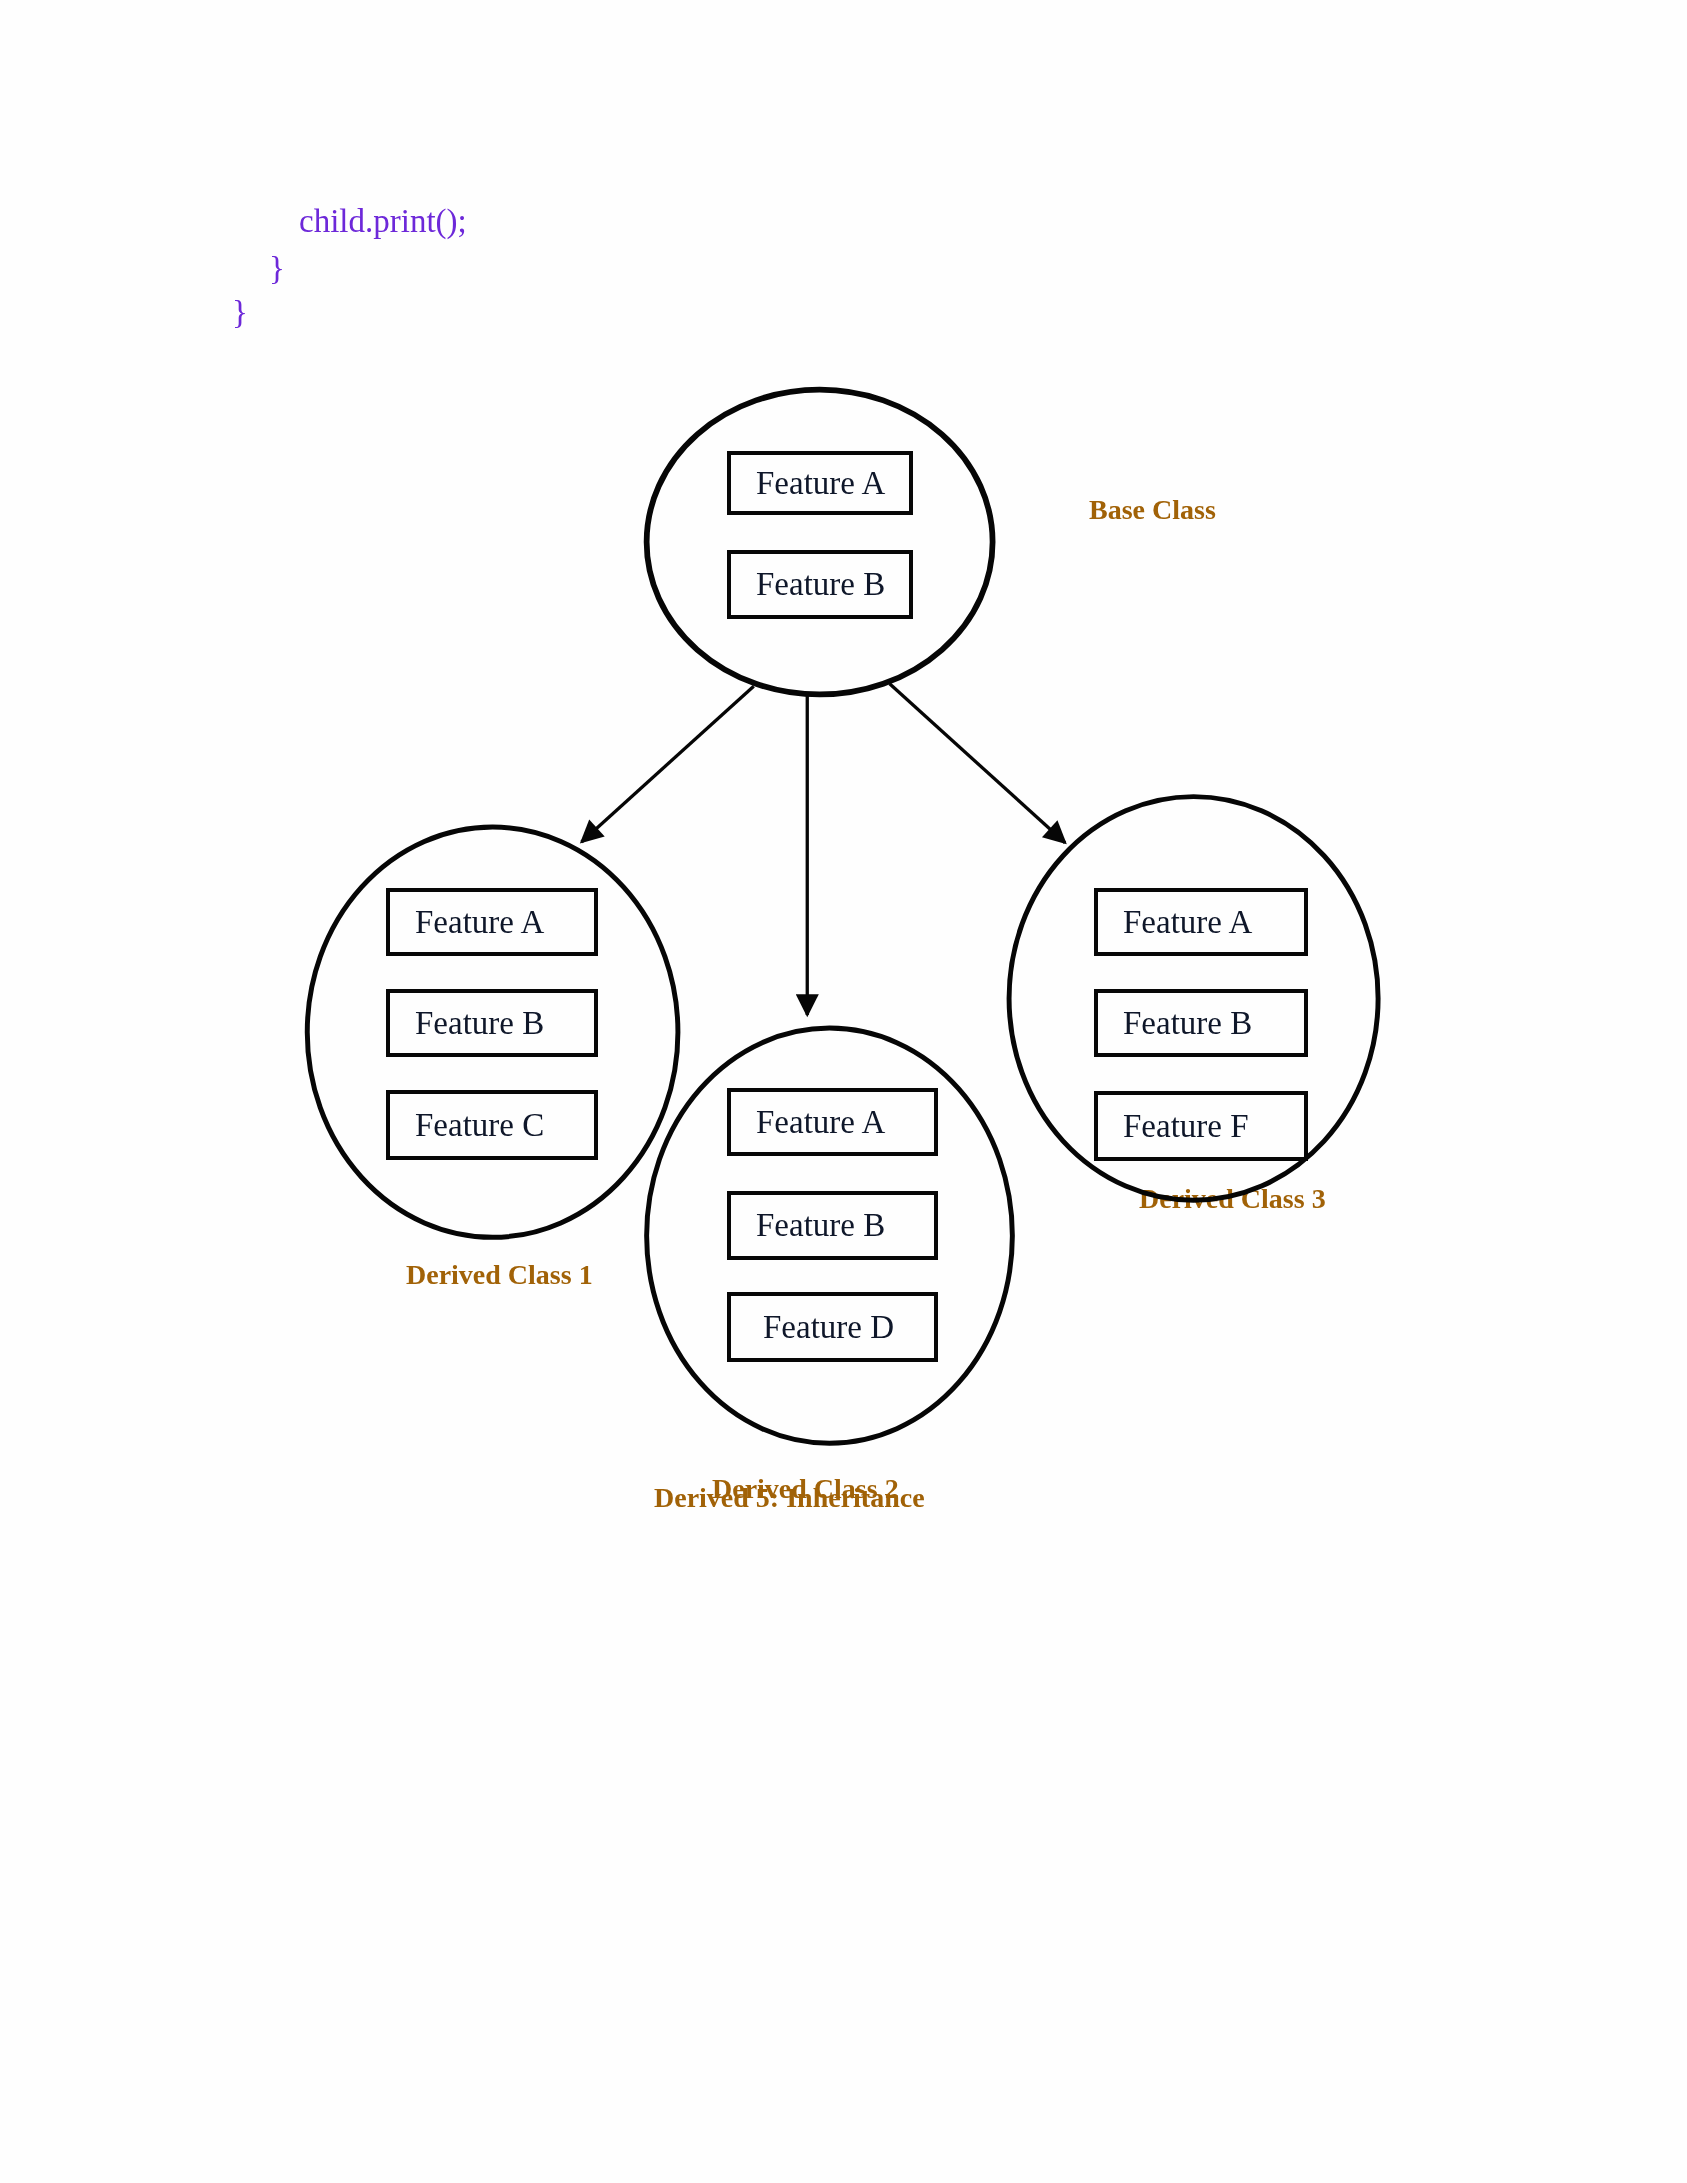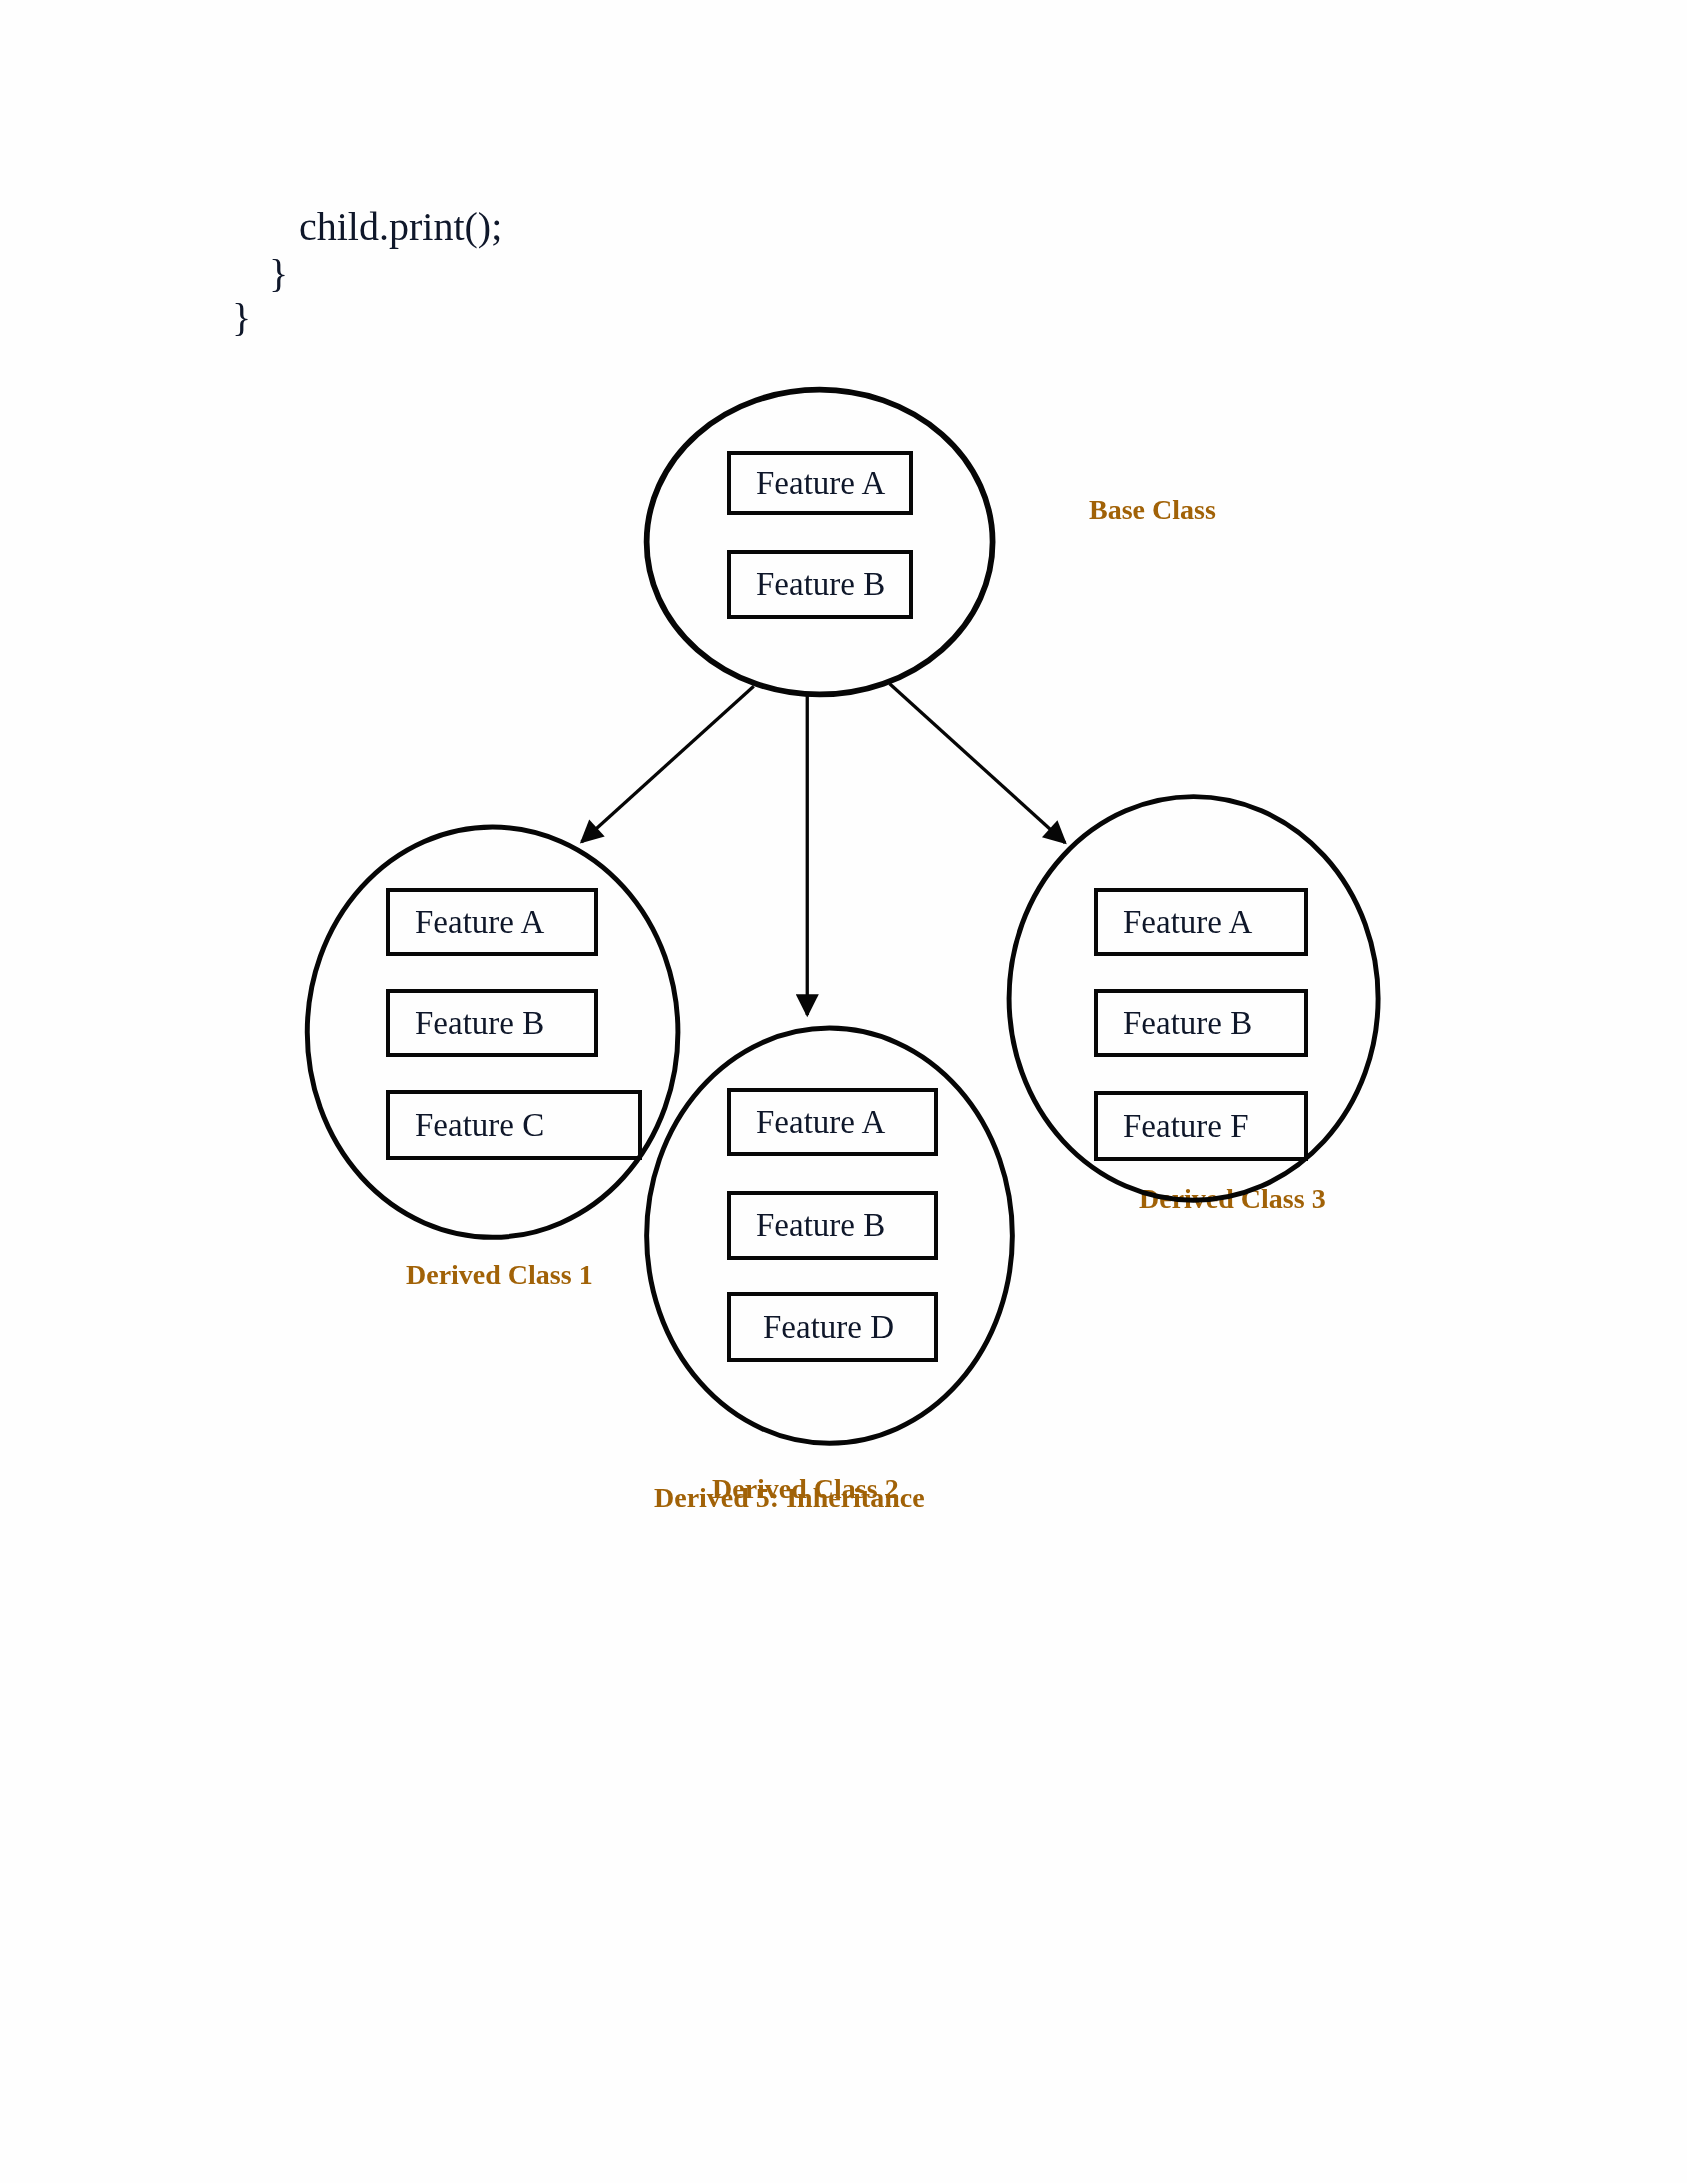--- a/index.html
+++ b/index.html
@@ -3,21 +3,21 @@
 <meta charset="utf-8">
 <style>
   * { margin:0; padding:0; box-sizing:border-box; }
   html,body { background:#ffffff; }
   .page {
     position:relative; width:1687px; height:2183px;
     background:#fefefe; overflow:hidden;
     font-family:"Liberation Serif","DejaVu Serif",serif;
   }
   
-  .code-line { position:absolute; font-size:40px; color:#0f172a; white-space:pre; z-index:3; }
+  .code-line { position:absolute; font-size:33px; color:#6d28d9; white-space:pre; z-index:3; }
   .cl-1 { left:299px; top:203px; }
   .cl-2 { left:269px; top:250px; }
   .cl-3 { left:232px; top:294px; }
 
   
   .shapes { position:absolute; left:0; top:0; width:1687px; height:2183px; z-index:2; pointer-events:none; }
   .shapes ellipse { fill:none; stroke:#060606; }
   .shapes line { stroke:#060606; stroke-width:4; }
 
   
@@ -25,21 +25,21 @@
     position:absolute; z-index:3;
     border:4.1px solid #070707; background:transparent;
     font-size:33px; color:#0f172a;
     display:flex; align-items:center; padding-left:25px;
     white-space:nowrap;
   }
   .bx-base-a { left:727px;  top:451px;  width:186px; height:64px; }
   .bx-base-b { left:727px;  top:550px;  width:186px; height:69px; }
   .bx-d1-a   { left:386px;  top:888px; width:212px; height:68px; }
   .bx-d1-b   { left:386px;  top:989px; width:212px; height:68px; }
-  .bx-d1-c   { left:386px;  top:1090px; width:256px; height:70px; }
+  .bx-d1-c   { left:386px;  top:1090px; width:212px; height:70px; }
   .bx-d2-a   { left:727px;  top:1088px; width:211px; height:68px; }
   .bx-d2-b   { left:727px;  top:1191px; width:211px; height:69px; }
   .bx-d2-d   { left:727px;  top:1292px; width:211px; height:70px;padding-left:32px; }
   .bx-d3-a   { left:1094px; top:888px; width:214px; height:68px; }
   .bx-d3-b   { left:1094px; top:989px; width:214px; height:68px; }
   .bx-d3-f   { left:1094px; top:1091px; width:214px; height:70px; }
 
   
   .diagram-label {
     position:absolute; font-weight:bold; font-size:28px;

